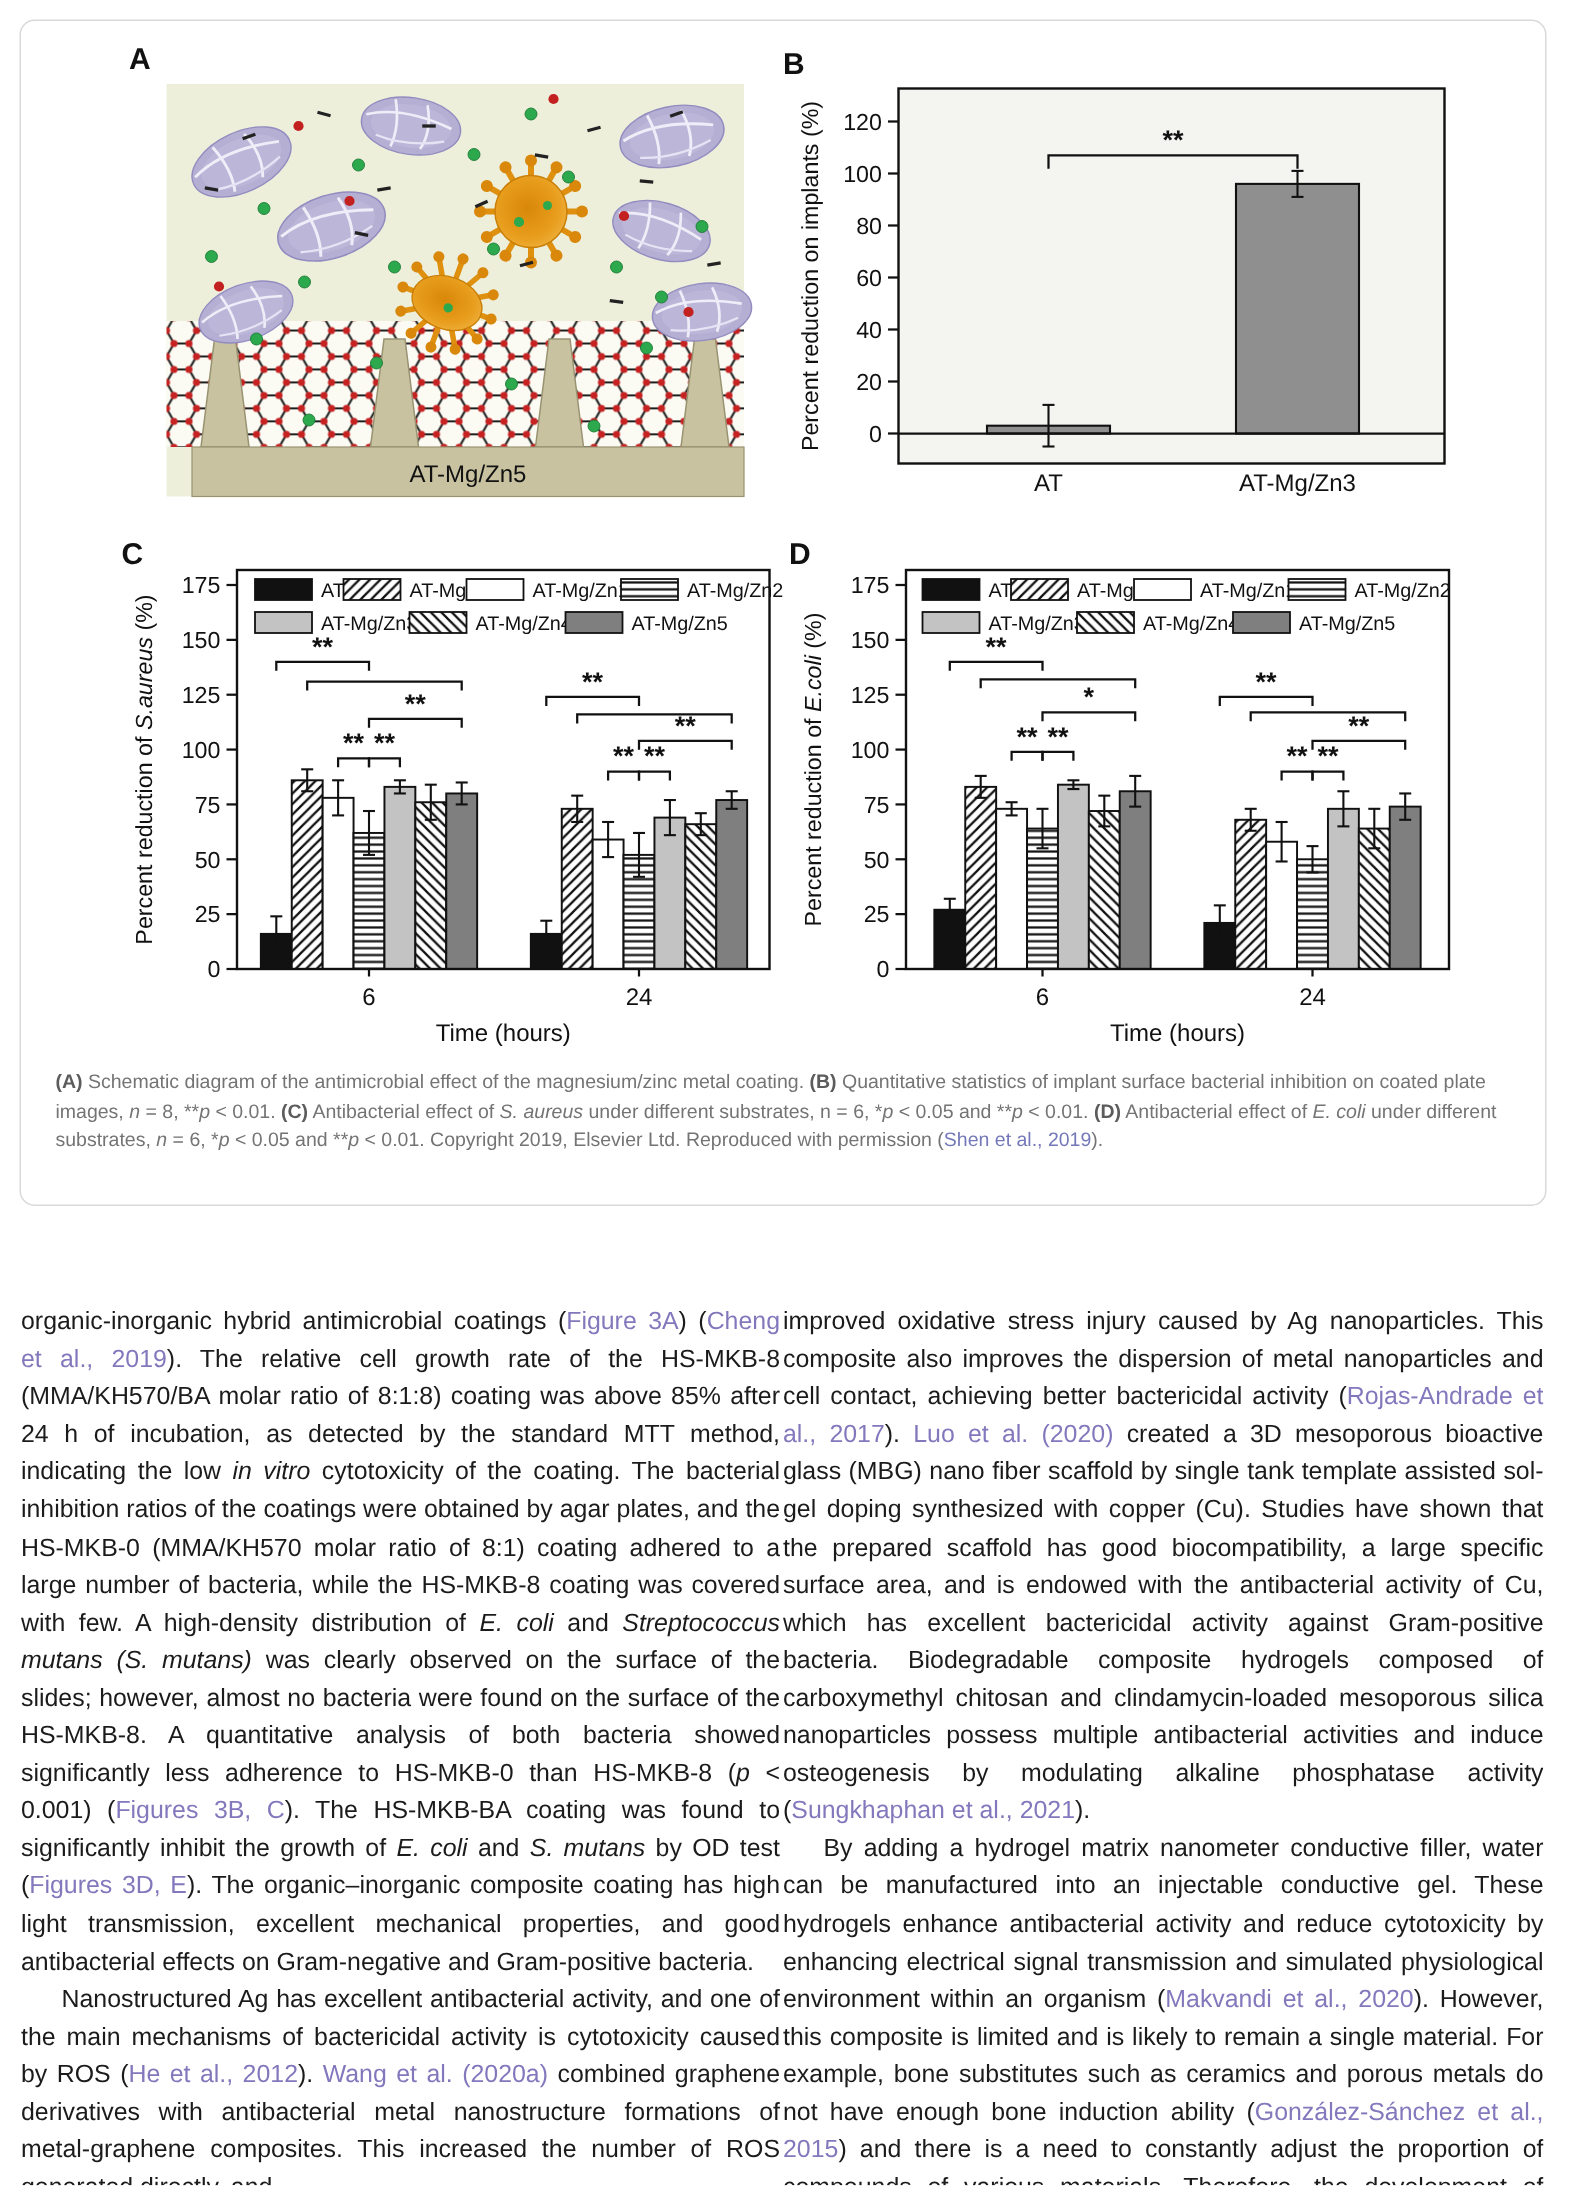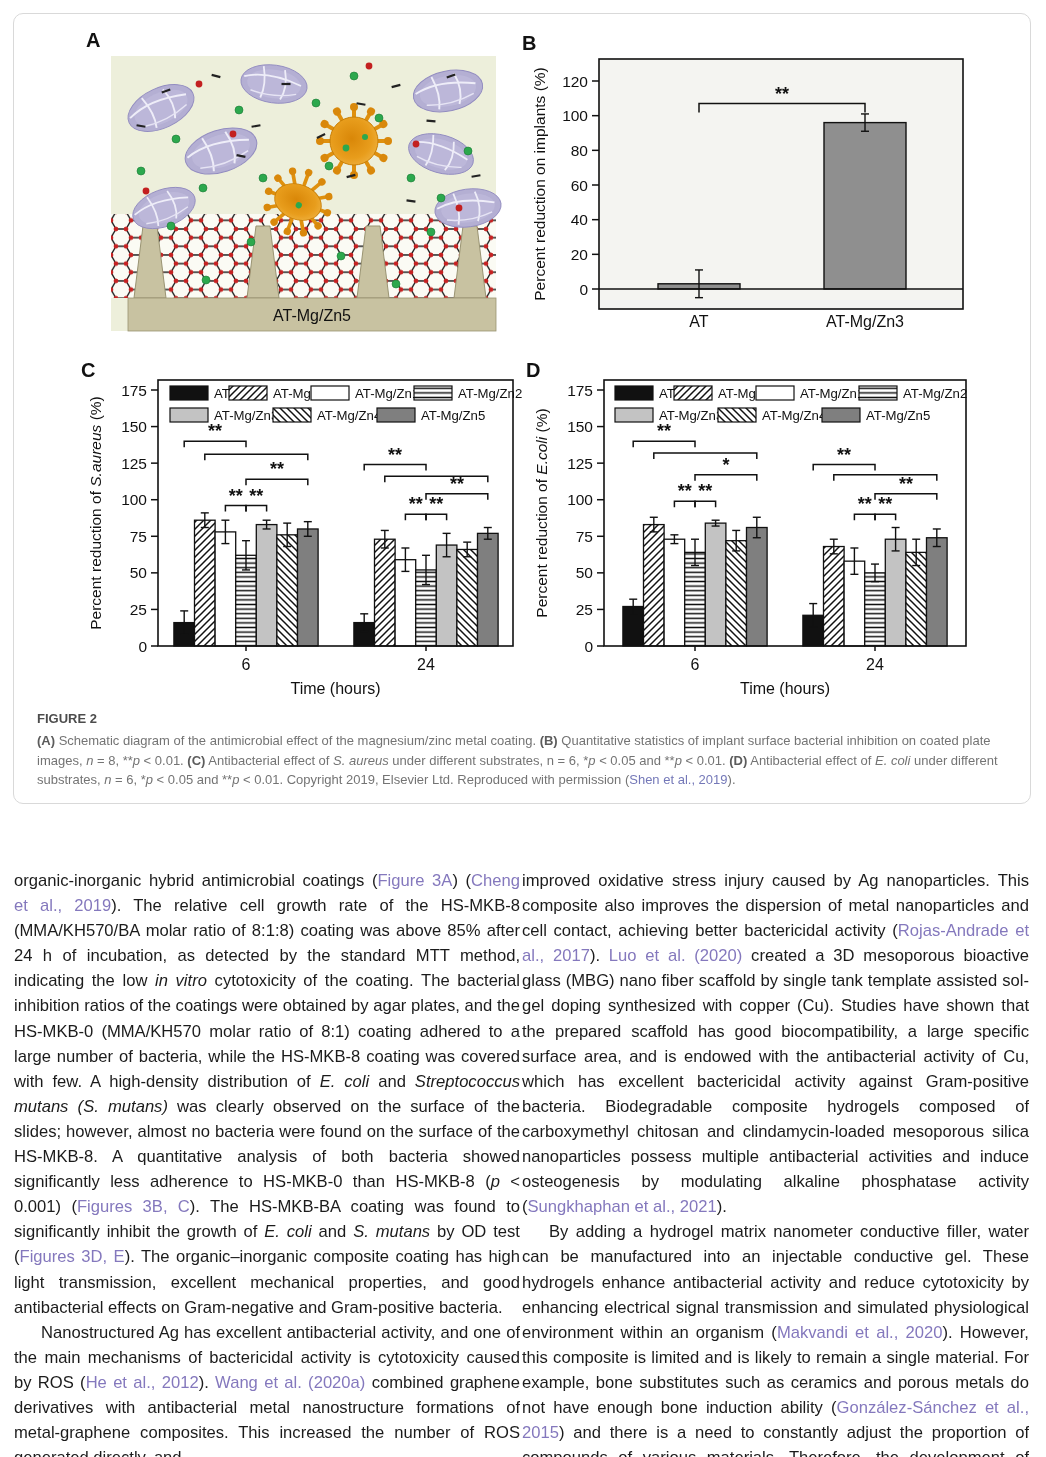--- a/index.html
+++ b/index.html
@@ -485,21 +485,20 @@
         </g>
         <g>
           <rect x="296" y="45" width="38" height="14" fill="#7f7f7f" stroke="#111" stroke-width="1.2"></rect>
           <text x="340" y="57" font-size="13.2">AT-Mg/Zn5</text>
         </g>
         <text x="259" y="331" text-anchor="middle" font-size="16">Time (hours)</text>
         <text x="21" y="150" text-anchor="middle" font-size="15.5" transform="rotate(-90 21 150)"><tspan>Percent reduction of </tspan><tspan font-style="italic">E.coli</tspan><tspan> (%)</tspan></text>
       </svg>
 
     <div class="caption">
-      <div class="cap-title">FIGURE 2</div>
       <div class="cap-body" id="captionBody"><span class="seg-b">(A)</span><span class="seg-p"> Schematic diagram of the antimicrobial effect of the magnesium/zinc metal coating. </span><span class="seg-b">(B)</span><span class="seg-p"> Quantitative statistics of implant surface bacterial inhibition on coated plate images, </span><span class="seg-i">n</span><span class="seg-p"> = 8, **</span><span class="seg-i">p</span><span class="seg-p"> &lt; 0.01. </span><span class="seg-b">(C)</span><span class="seg-p"> Antibacterial effect of </span><span class="seg-i">S. aureus</span><span class="seg-p"> under different substrates, n = 6, *</span><span class="seg-i">p</span><span class="seg-p"> &lt; 0.05 and **</span><span class="seg-i">p</span><span class="seg-p"> &lt; 0.01. </span><span class="seg-b">(D)</span><span class="seg-p"> Antibacterial effect of </span><span class="seg-i">E. coli</span><span class="seg-p"> under different substrates, </span><span class="seg-i">n</span><span class="seg-p"> = 6, *</span><span class="seg-i">p</span><span class="seg-p"> &lt; 0.05 and **</span><span class="seg-i">p</span><span class="seg-p"> &lt; 0.01. Copyright 2019, Elsevier Ltd. Reproduced with permission (</span><a href="#" class="seg-l">Shen et al., 2019</a><span class="seg-p">).</span></div>
     </div>
   </section>
 
   <section>
     <div class="col" id="col0">
         <p><span class="seg-p">organic-inorganic hybrid antimicrobial coatings (</span><a href="#" class="seg-l">Figure 3A</a><span class="seg-p">) (</span><a href="#" class="seg-l">Cheng et al., 2019</a><span class="seg-p">). The relative cell growth rate of the HS-MKB-8 (MMA/KH570/BA molar ratio of 8:1:8) coating was above 85% after 24 h of incubation, as detected by the standard MTT method, indicating the low </span><span class="seg-i">in vitro</span><span class="seg-p"> cytotoxicity of the coating. The bacterial inhibition ratios of the coatings were obtained by agar plates, and the HS-MKB-0 (MMA/KH570 molar ratio of 8:1) coating adhered to a large number of bacteria, while the HS-MKB-8 coating was covered with few. A high-density distribution of </span><span class="seg-i">E. coli</span><span class="seg-p"> and </span><span class="seg-i">Streptococcus mutans (S. mutans)</span><span class="seg-p"> was clearly observed on the surface of the slides; however, almost no bacteria were found on the surface of the HS-MKB-8. A quantitative analysis of both bacteria showed significantly less adherence to HS-MKB-0 than HS-MKB-8 (</span><span class="seg-i">p</span><span class="seg-p"> &lt; 0.001) (</span><a href="#" class="seg-l">Figures 3B, C</a><span class="seg-p">). The HS-MKB-BA coating was found to significantly inhibit the growth of </span><span class="seg-i">E. coli</span><span class="seg-p"> and </span><span class="seg-i">S. mutans</span><span class="seg-p"> by OD test (</span><a href="#" class="seg-l">Figures 3D, E</a><span class="seg-p">). The organic–inorganic composite coating has high light transmission, excellent mechanical properties, and good antibacterial effects on Gram-negative and Gram-positive bacteria.</span></p>
         <p class="indent"><span class="seg-p">Nanostructured Ag has excellent antibacterial activity, and one of the main mechanisms of bactericidal activity is cytotoxicity caused by ROS (</span><a href="#" class="seg-l">He et al., 2012</a><span class="seg-p">). </span><a href="#" class="seg-l">Wang et al. (2020a)</a><span class="seg-p"> combined graphene derivatives with antibacterial metal nanostructure formations of metal-graphene composites. This increased the number of ROS generated directly, and</span></p>
       </div>
     <div class="col" id="col1">

